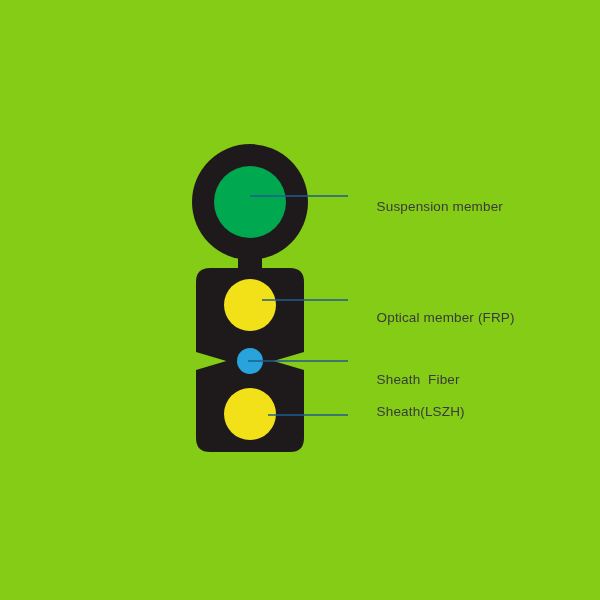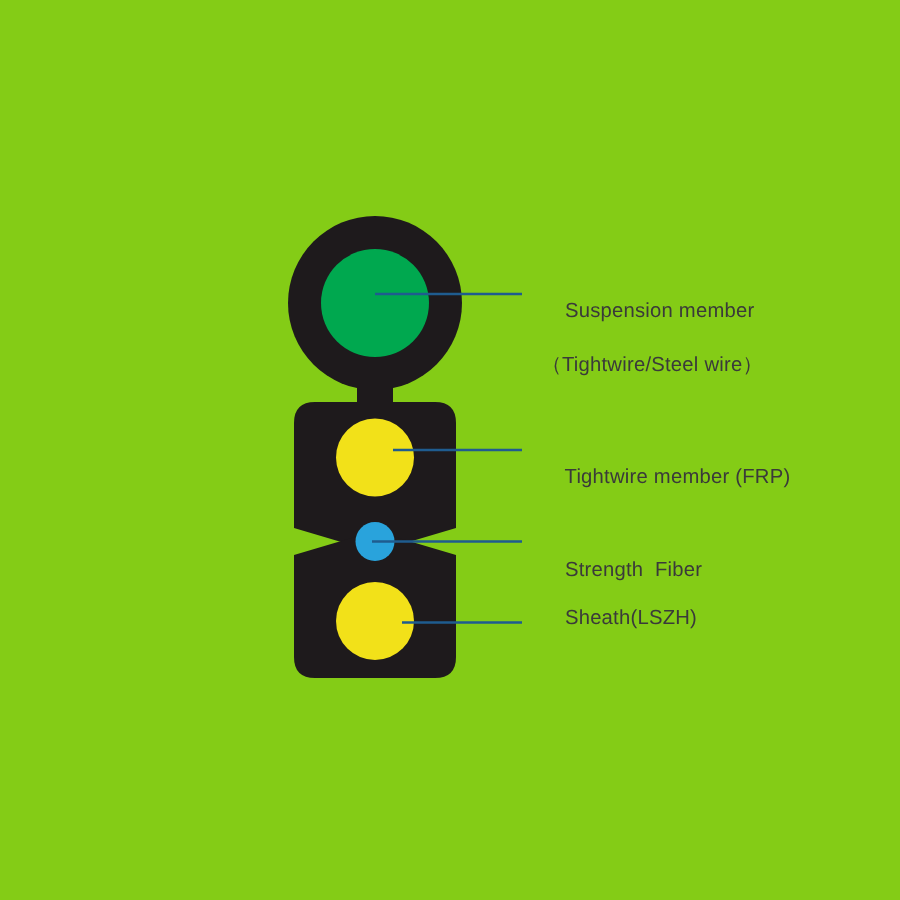--- a/index.html
+++ b/index.html
@@ -86,28 +86,27 @@
     <g stroke="#1f5c8f" stroke-width="1.7" stroke-linecap="butt">
       <line x1="250" y1="196" x2="348" y2="196"></line>
       <line x1="262" y1="300" x2="348" y2="300"></line>
       <line x1="248" y1="361" x2="348" y2="361"></line>
       <line x1="268" y1="415" x2="348" y2="415"></line>
     </g>
   </svg>
 
   <div class="callout-label" style="left:361px; top:180px;">
     <span>Suspension member</span>
-    <span class="callout-line2">（Tightwire/Steel wire）</span>
   </div>
 
   <div class="callout-label" style="left:361px; top:291px;">
-    <span>Tightwire member (FRP)</span>
+    <span>Optical member (FRP)</span>
   </div>
 
   <div class="callout-label" style="left:361px; top:353px;">
-    <span>Strength  Fiber</span>
+    <span>Sheath  Fiber</span>
   </div>
 
   <div class="callout-label" style="left:361px; top:385px;">
     <span>Sheath(LSZH)</span>
   </div>
 
 </div>
 
 </body></html>

